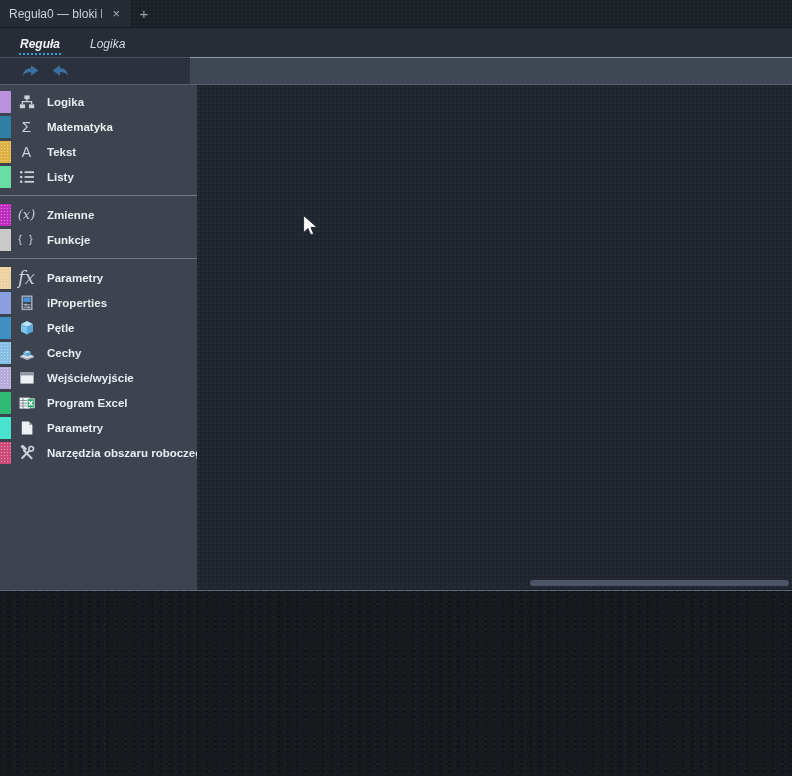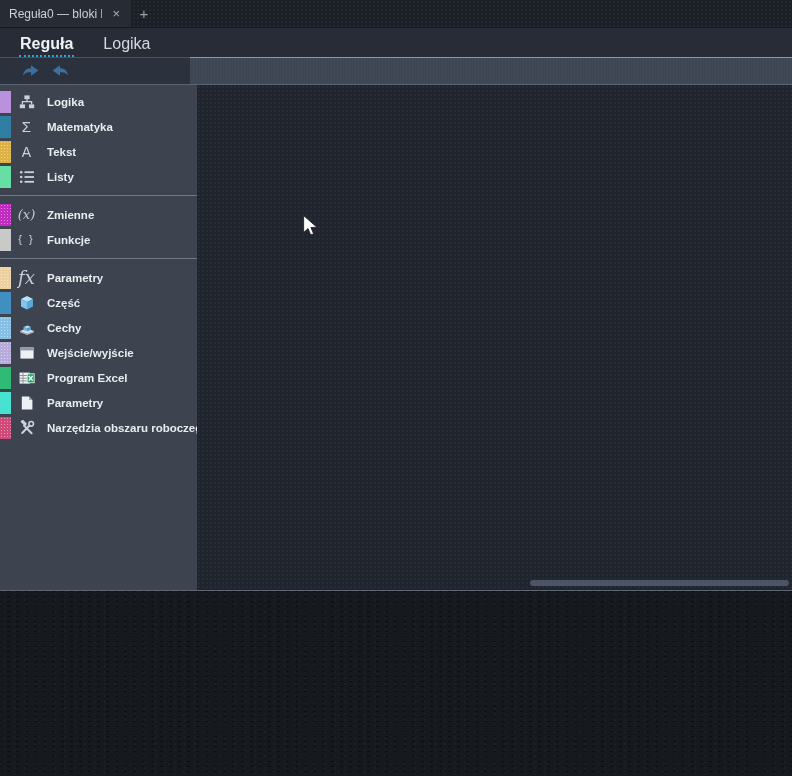--- a/index.html
+++ b/index.html
@@ -24,21 +24,21 @@
   .tab-label { white-space:nowrap; overflow:hidden; }
   .tab-close { color:#a9afb8; font-size:13px; line-height:1; padding:1px 3px; cursor:default; }
   .newtab { width:26px; display:flex; align-items:center; justify-content:center;
     color:#9aa0aa; font-size:15px; }
   
   .menubar {
     position:absolute; left:0; top:27px; width:792px; height:30px;
     background:#272c36; border-top:1px solid #15181d;
     display:flex; align-items:center; padding-left:19px; gap:28px;
   }
-  .menu-item { font-size:16px; color:#d3d8de; padding:6px 1px 2px; border-bottom:2px dotted transparent; }
+  .menu-item { font-size:12px; color:#d3d8de; padding:6px 1px 2px; border-bottom:2px dotted transparent;font-style:italic; }
   .menu-item.active { color:#f0f3f6; font-weight:bold; border-bottom-color:#2ba3d8; }
   
   .toolbar {
     position:absolute; left:0; top:57px; width:792px; height:28px;
     display:flex; border-bottom:1px solid #5a6373;
   }
   .toolbar-left {
     width:190px; background:#2c323d; border-top:1px solid #4a5260;
     display:flex; align-items:center; padding-left:20px; gap:10px;
   }
@@ -187,29 +187,42 @@
         </div>
         <div class="group-sep"></div>
         <div class="cat-row">
           <div class="stripe speckled" style="background-color: rgb(236, 208, 159);"></div>
           <span class="cat-icon">
             <span class="glyph-serif" style="font-size:18px;">fx</span>
           </span>
           <span class="cat-label">Parametry</span>
         </div>
         <div class="cat-row">
+          <div class="stripe" style="background-color: rgb(139, 158, 222);"></div>
+          <span class="cat-icon">
+            <svg width="16" height="16" viewBox="0 0 16 16">
+              <rect x="3.2" y="1.2" width="9.6" height="13.2" fill="none" stroke="#aab1bb" stroke-width="1.4"></rect>
+              <rect x="4.4" y="2.4" width="7.2" height="4.6" fill="#4a90d9"></rect>
+              <path d="M4.5 9.7 H11.5 M4.5 12.3 H11.5" stroke="#aab1bb" stroke-width="1.1"></path>
+              <rect x="5.8" y="8.7" width="2" height="2" fill="#aab1bb"></rect>
+              <rect x="8.6" y="11.3" width="2" height="2" fill="#aab1bb"></rect>
+            </svg>
+          </span>
+          <span class="cat-label">iProperties</span>
+        </div>
+        <div class="cat-row">
           <div class="stripe" style="background-color: rgb(63, 143, 193);"></div>
           <span class="cat-icon">
             <svg width="16" height="16" viewBox="0 0 16 16">
               <polygon points="8,1 14,4 8,7 2,4" fill="#b8e2f7"></polygon>
               <polygon points="2,4 8,7 8,14.6 2,11.4" fill="#7ec4ec"></polygon>
               <polygon points="14,4 14,11.4 8,14.6 8,7" fill="#58a9db"></polygon>
             </svg>
           </span>
-          <span class="cat-label">Część</span>
+          <span class="cat-label">Pętle</span>
         </div>
         <div class="cat-row">
           <div class="stripe speckled" style="background-color: rgb(133, 191, 229);"></div>
           <span class="cat-icon">
             <svg width="16" height="16" viewBox="0 0 16 16">
               <polygon points="1,11 8,8.4 15,11 8,13.8" fill="#dfe3e8"></polygon>
               <polygon points="1,11 8,13.8 8,15 1,12.2" fill="#aeb5bd"></polygon>
               <polygon points="15,11 8,13.8 8,15 15,12.2" fill="#c2c8cf"></polygon>
               <polygon points="4.5,7 8.5,5.6 12,7 8,8.6" fill="#aed9f4"></polygon>
               <polygon points="4.5,7 8,8.6 8,11.6 4.5,9.9" fill="#6fb7e3"></polygon>

